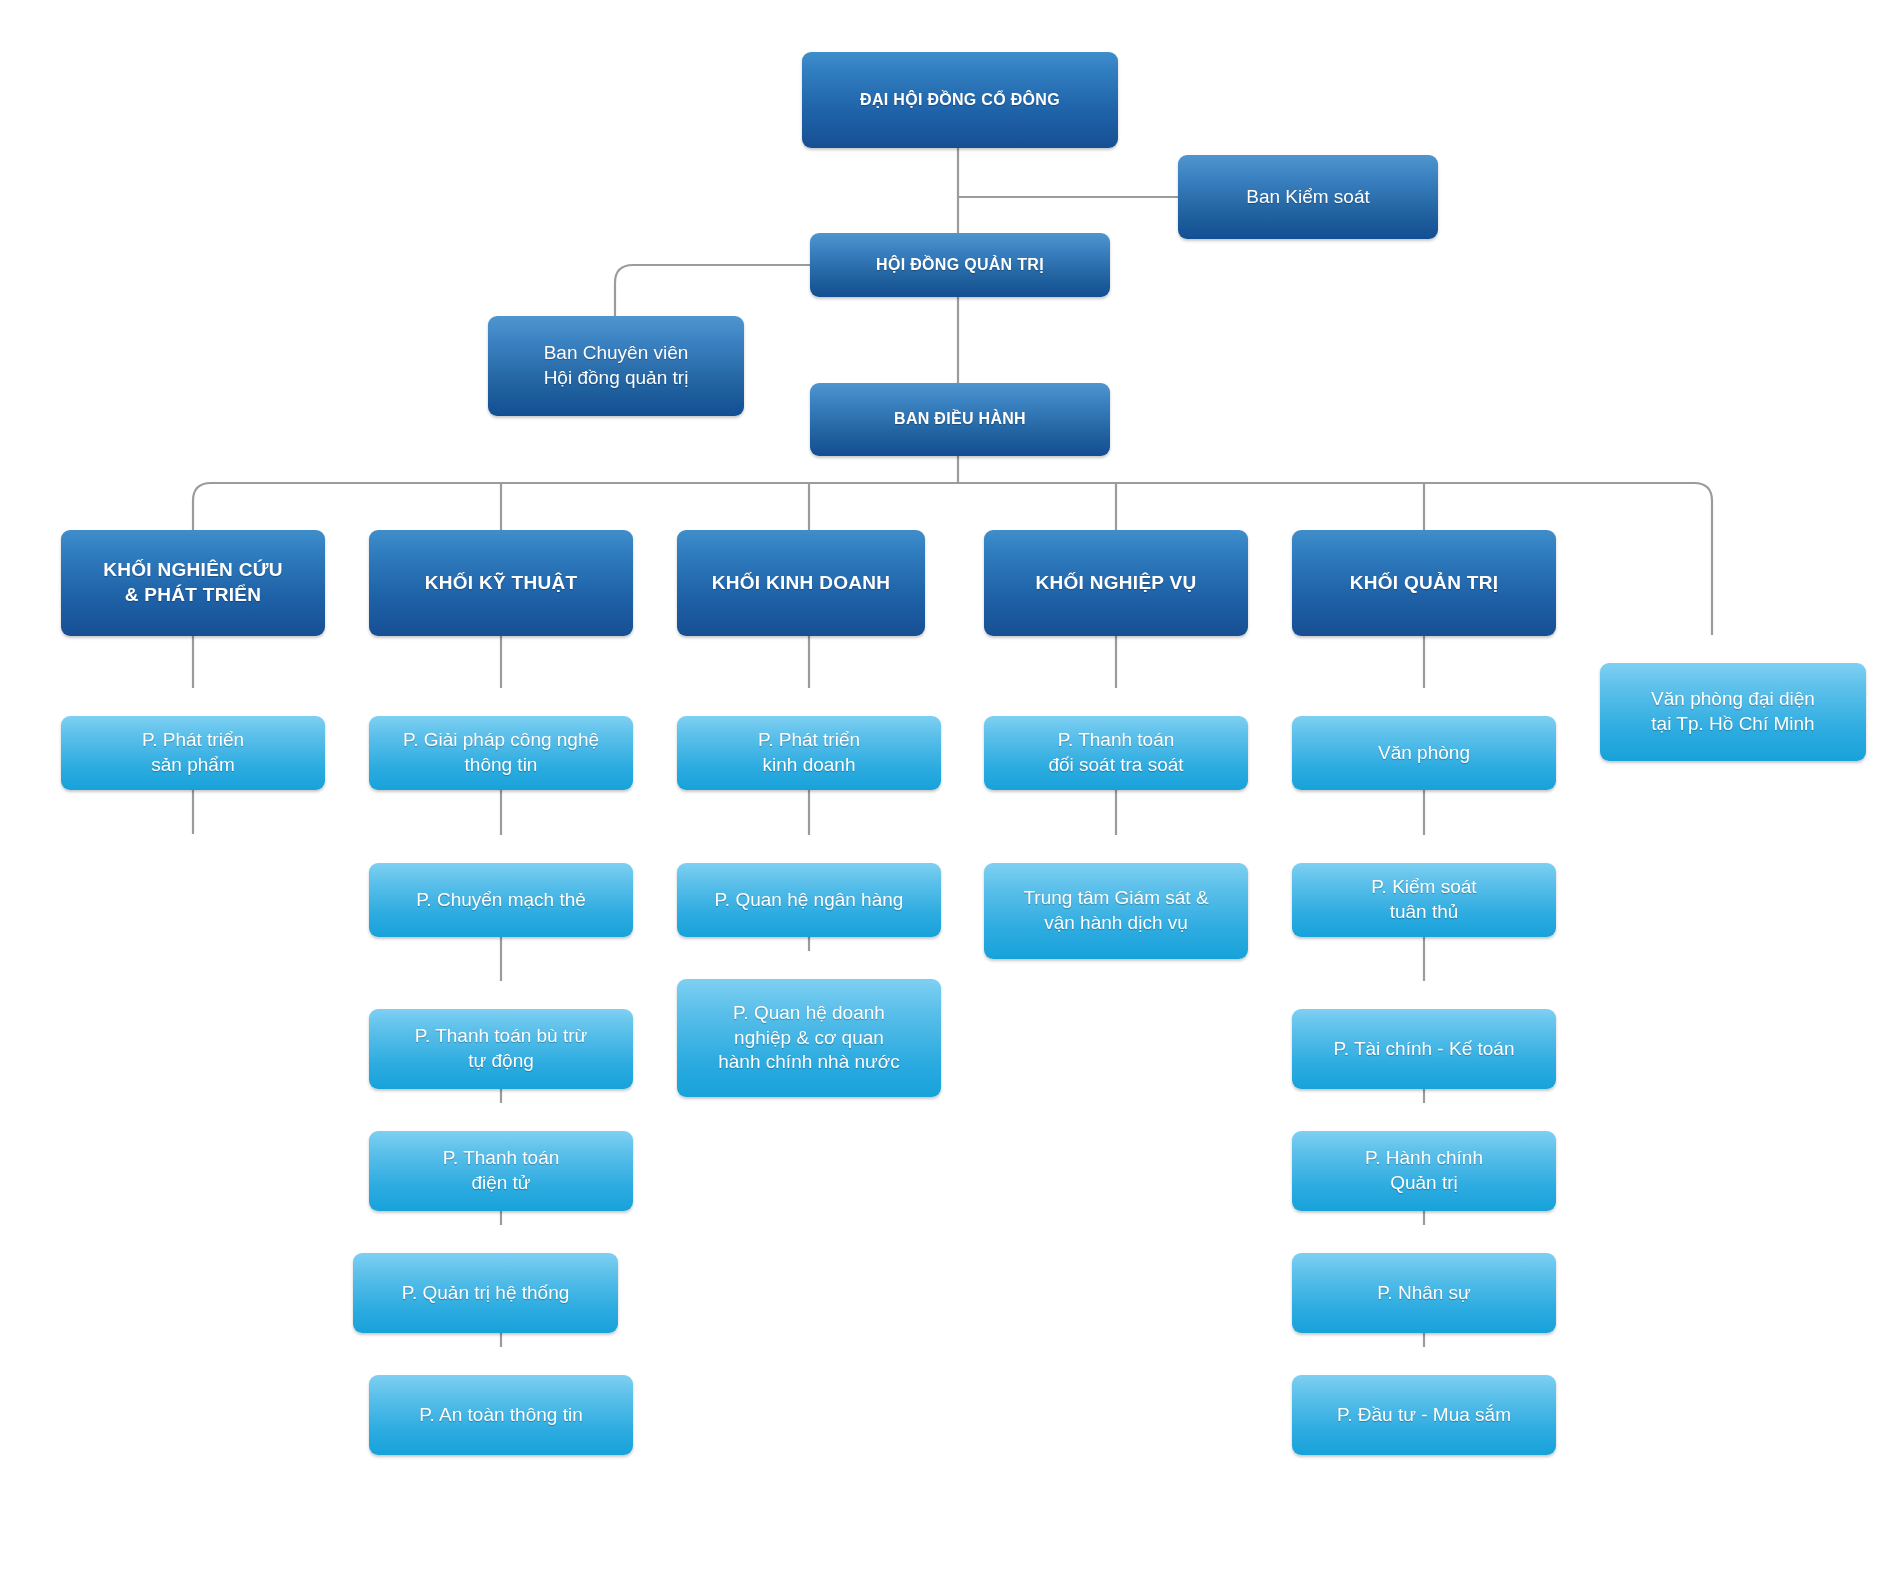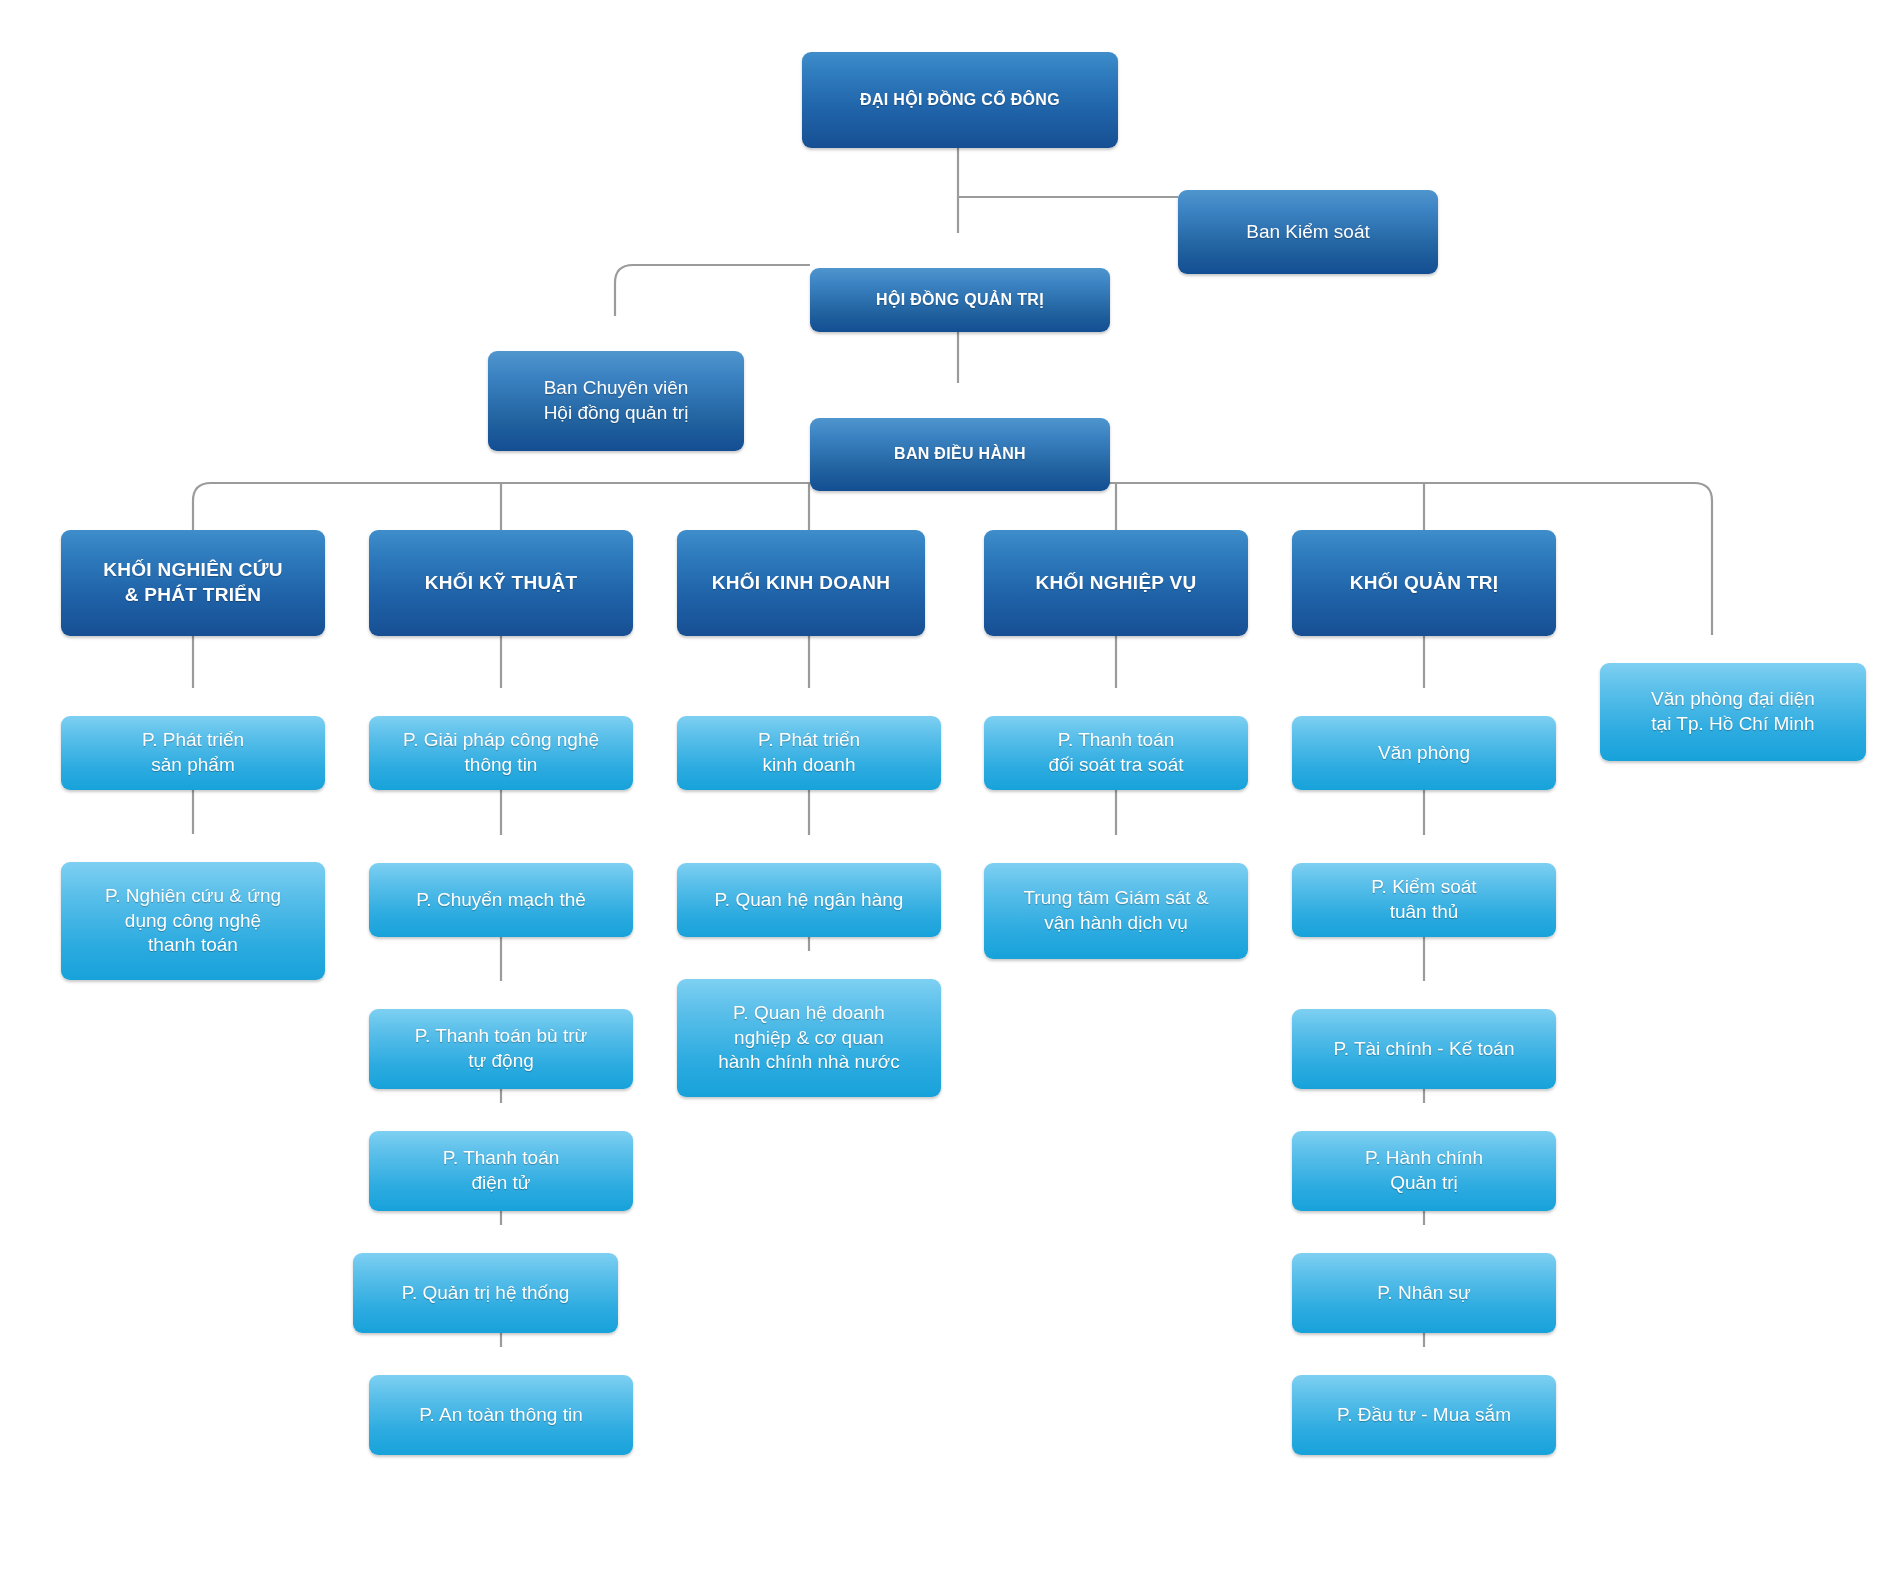--- a/index.html
+++ b/index.html
@@ -38,21 +38,20 @@
     text-shadow:0 1px 1px rgba(0,0,0,.28);
     box-shadow:0 2px 3px rgba(0,0,0,.22);
     white-space:pre-line;
   }
   
   .tone-dark{      
     background:linear-gradient(to bottom,#3f8ecb 0%,#2f7cbe 22%,#1f62a8 62%,#174f93 100%);
   }
   .tone-mid{       
     background:linear-gradient(to bottom,#4f96ce 0%,#3c83c3 24%,#21629f 70%,#134e93 100%);
-    margin-top:35px;
   }
   .tone-light{     
     background:linear-gradient(to bottom,#7ed0f2 0%,#5cc0ea 26%,#2cabe0 70%,#17a2da 100%);
     margin-top:28px;
   }
   .cap{
     font-weight:bold;
     letter-spacing:.3px;
   }
   .t20{font-size:16px;}
@@ -120,23 +119,20 @@
 
   <div class="node tone-mid cap t20" style="left:810px;top:383px;width:300px;height:73px;">BAN ĐIỀU HÀNH</div>
 
   <div class="node tone-light t19" style="left:1600px;top:635px;width:266px;height:98px;">Văn phòng đại diện
 tại Tp. Hồ Chí Minh</div>
 
   <div class="node tone-dark cap t19" style="left:61px;top:530px;width:264px;height:106px;">KHỐI NGHIÊN CỨU
 &amp; PHÁT TRIỂN</div>
   <div class="node tone-light t19" style="left:61px;top:688px;width:264px;height:74px;">P. Phát triển
 sản phẩm</div>
-  <div class="node tone-light t19" style="left:61px;top:834px;width:264px;height:118px;">P. Nghiên cứu &amp; ứng
-dụng công nghệ
-thanh toán</div>
 
   <div class="node tone-dark cap t19" style="left:369px;top:530px;width:264px;height:106px;">KHỐI KỸ THUẬT</div>
   <div class="node tone-light t19" style="left:369px;top:688px;width:264px;height:74px;">P. Giải pháp công nghệ
 thông tin</div>
   <div class="node tone-light t19" style="left:369px;top:835px;width:264px;height:74px;">P. Chuyển mạch thẻ</div>
   <div class="node tone-light t19" style="left:369px;top:981px;width:264px;height:80px;">P. Thanh toán bù trừ
 tự động</div>
   <div class="node tone-light t19" style="left:369px;top:1103px;width:264px;height:80px;">P. Thanh toán
 điện tử</div>
   <div class="node tone-light t19" style="left:353px;top:1225px;width:265px;height:80px;">P. Quản trị hệ thống</div>

